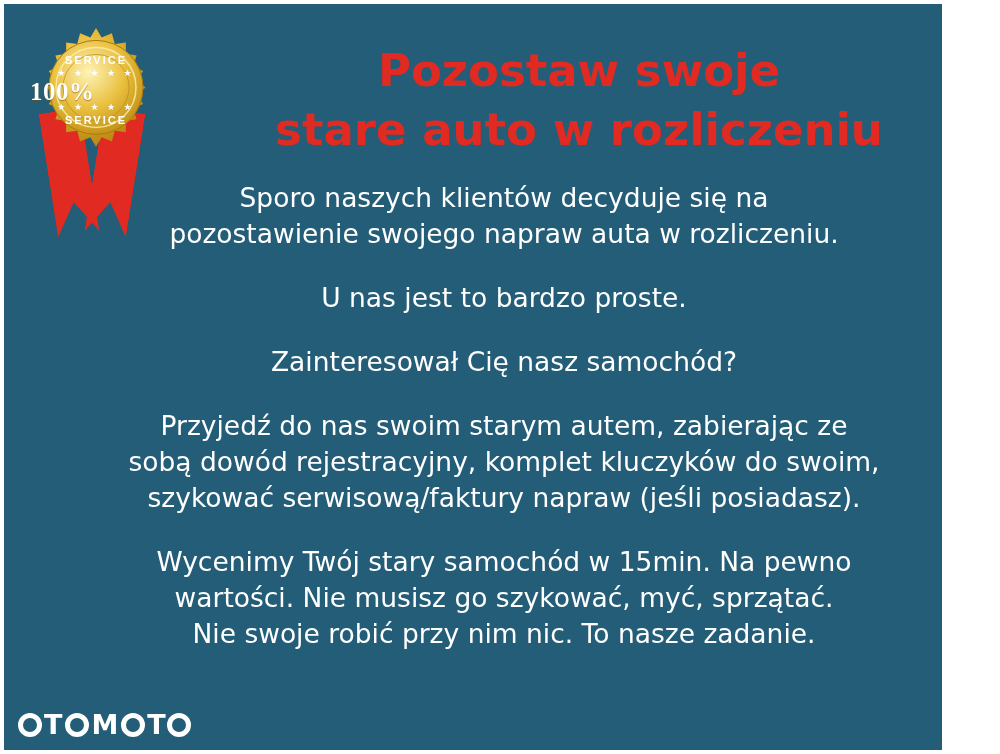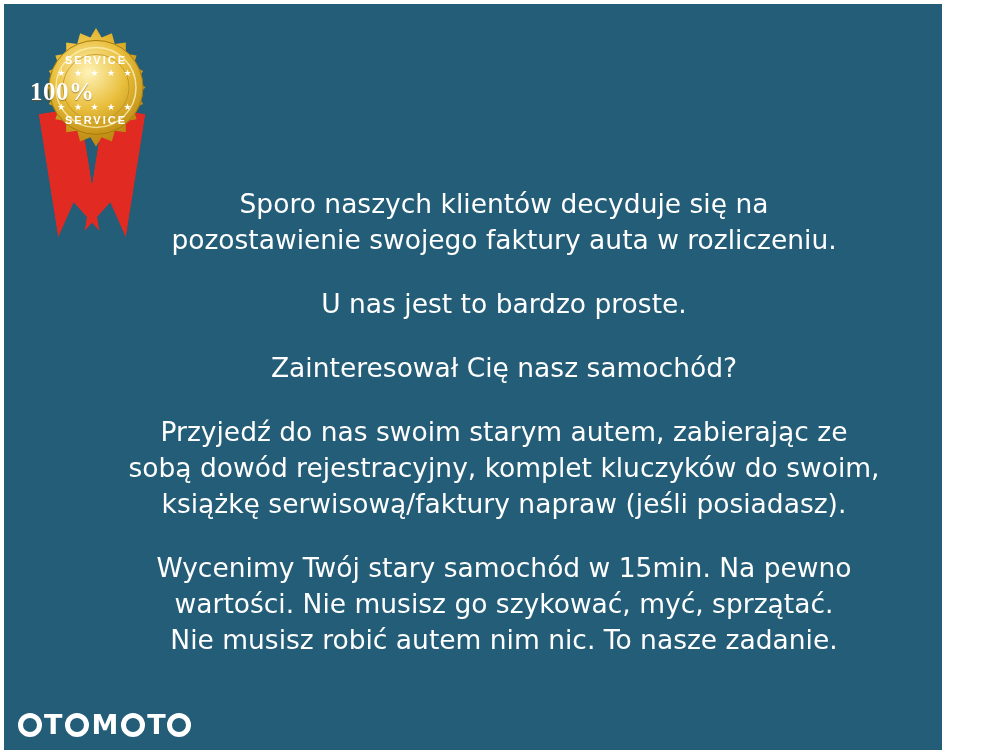--- a/index.html
+++ b/index.html
@@ -125,21 +125,21 @@
     left: 50px;
     top: 172px;
     width: 900px;
     text-align: center;
     color: #ffffff;
     font-family: "DejaVu Sans", sans-serif;
     font-size: 26.5px;
     line-height: 1.36;
   }
   .para {
-    margin: 10px 0 28px 0;
+    margin: 4px 0 28px 0;
   }
   .para:last-child { margin-bottom: 0; }
   .para .ln { display: block; white-space: nowrap; }
 
   
   .logo {
     position: absolute;
     left: 14px;
     bottom: 10px;
     font-family: "DejaVu Sans", sans-serif;
@@ -204,41 +204,45 @@
     </div>
     <div class="seal-text">
       <div class="svc-top">SERVICE</div>
       <div class="stars-row stars-top">★ ★ ★ ★ ★</div>
       <div class="pct">100%</div>
       <div class="stars-row stars-bot">★ ★ ★ ★ ★</div>
       <div class="svc-bot">SERVICE</div>
     </div>
   </div>
 
+  <div class="headline">
+    <span class="l1">Pozostaw swoje</span>
+    <span class="l2">stare auto w rozliczeniu</span>
+  </div>
 
   <div class="body-copy">
     <p class="para">
       <span class="ln">Sporo naszych klientów decyduje się na</span>
-      <span class="ln">pozostawienie swojego faktury auta w rozliczeniu.</span>
+      <span class="ln">pozostawienie swojego napraw auta w rozliczeniu.</span>
     </p>
     <p class="para">
       <span class="ln">U nas jest to bardzo proste.</span>
     </p>
     <p class="para">
       <span class="ln">Zainteresował Cię nasz samochód?</span>
     </p>
     <p class="para">
       <span class="ln">Przyjedź do nas swoim starym autem, zabierając ze</span>
       <span class="ln">sobą dowód rejestracyjny, komplet kluczyków do swoim,</span>
-      <span class="ln">książkę serwisową/faktury napraw (jeśli posiadasz).</span>
+      <span class="ln">szykować serwisową/faktury napraw (jeśli posiadasz).</span>
     </p>
     <p class="para">
       <span class="ln">Wycenimy Twój stary samochód w 15min. Na pewno</span>
       <span class="ln">wartości. Nie musisz go szykować, myć, sprzątać.</span>
-      <span class="ln">Nie musisz robić autem nim nic. To nasze zadanie.</span>
+      <span class="ln">Nie swoje robić przy nim nic. To nasze zadanie.</span>
     </p>
   </div>
 
   <div class="logo">
     <span class="o-mark"></span>
       <span>T</span>
       <span class="o-mark2"></span>
       <span>M</span>
       <span class="o-mark2"></span>
       <span>T</span>

